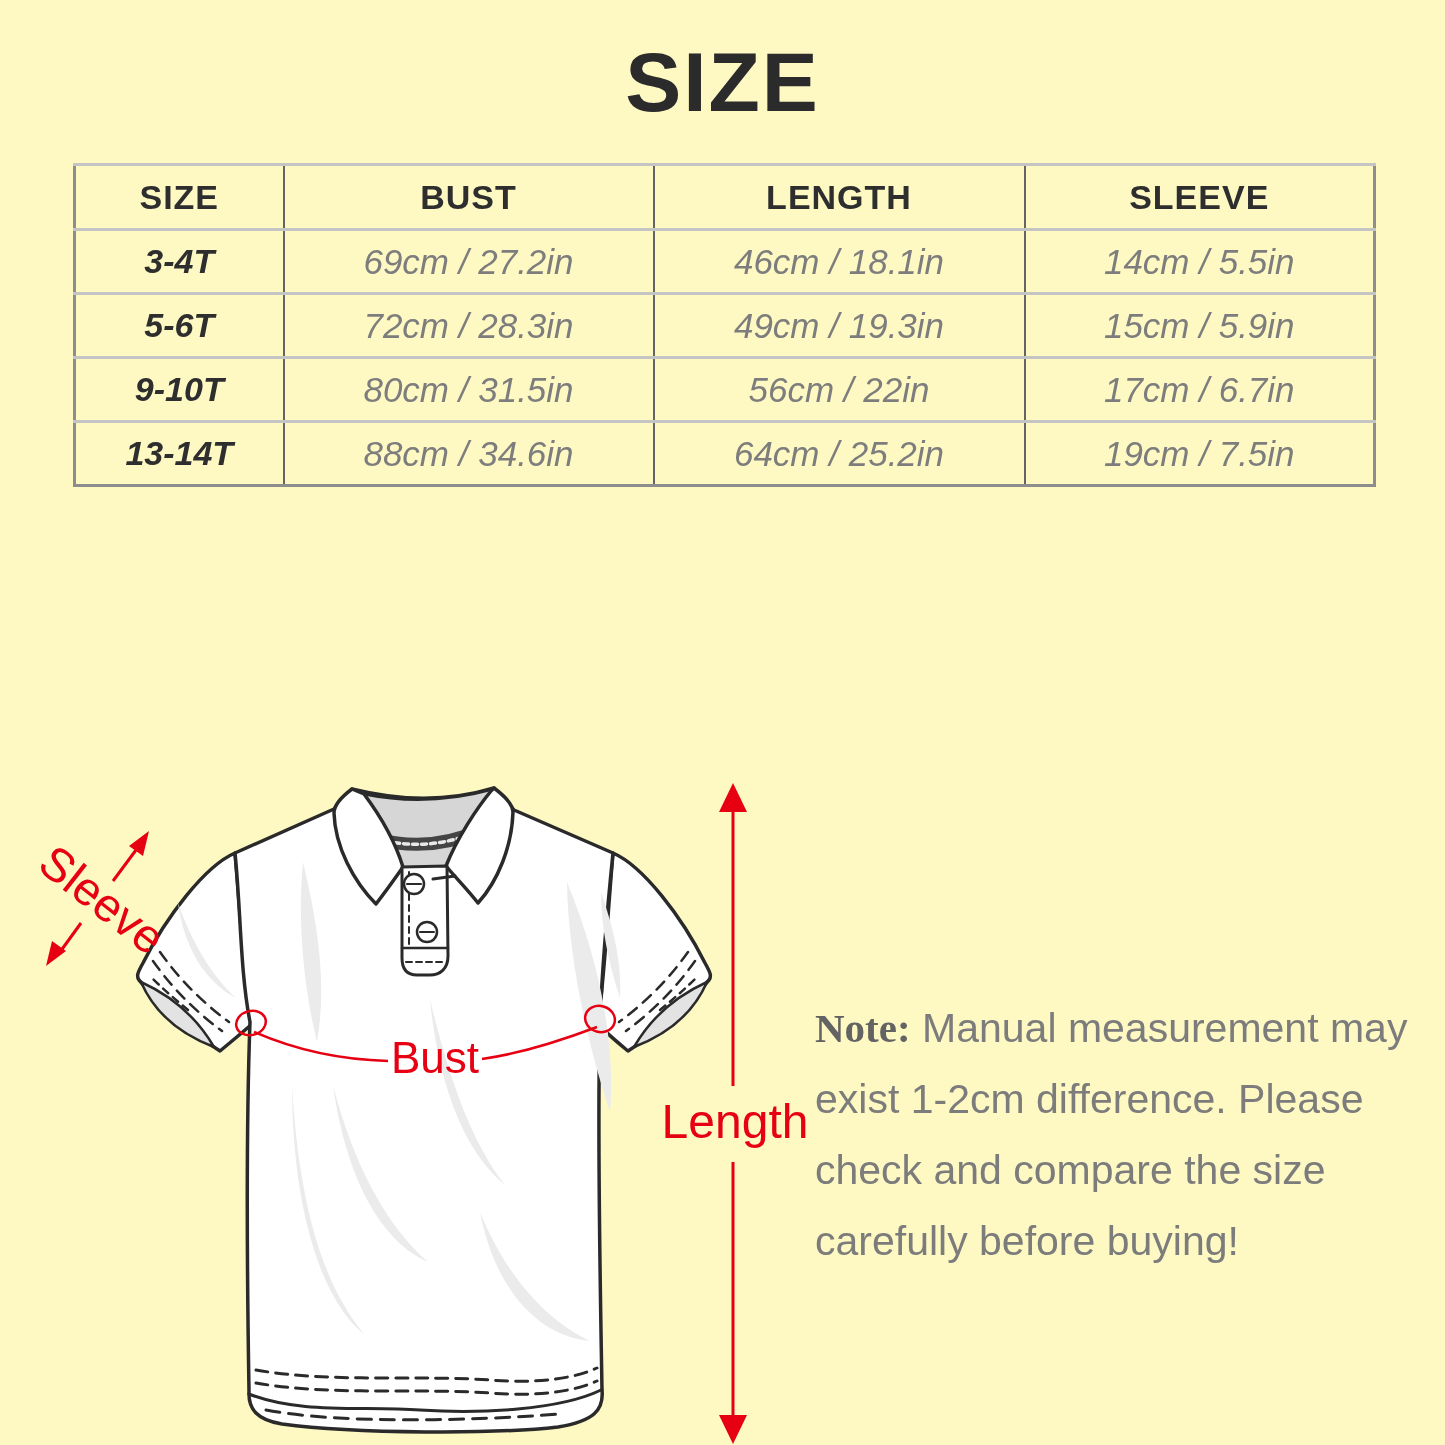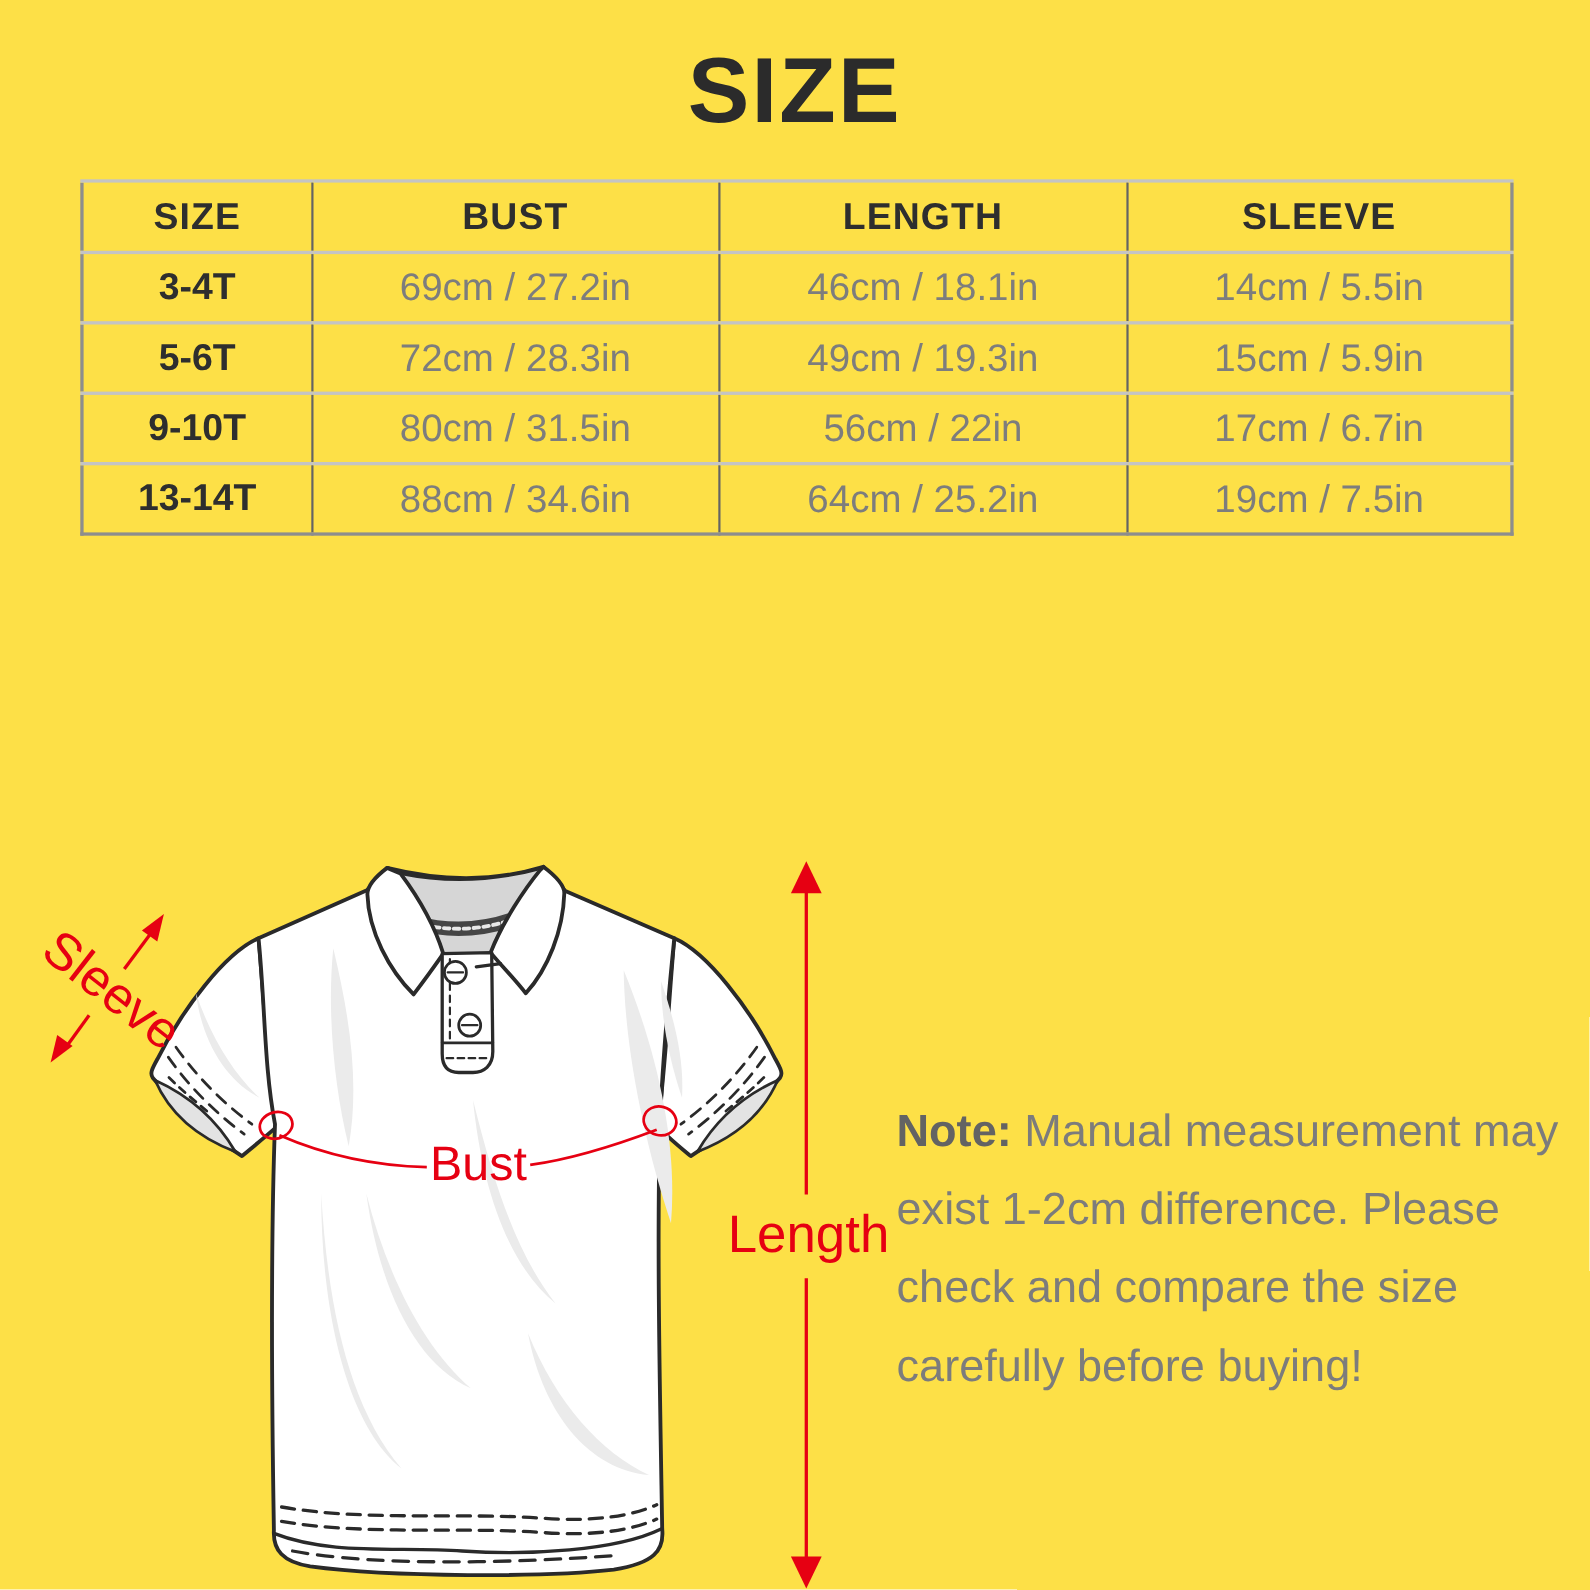--- a/index.html
+++ b/index.html
@@ -1,31 +1,31 @@
 <!DOCTYPE html>
 <html><head>
 <meta charset="utf-8">
 <style>
   html,body{margin:0;padding:0;background:#fff;}
-  .canvas{position:relative;width:1445px;height:1445px;background:#fde047;overflow:hidden;
+  .canvas{position:relative;width:1445px;height:1445px;background:#fef9c3;overflow:hidden;
           font-family:"Liberation Sans",sans-serif;}
   
   .page-title{position:absolute;top:40px;left:0;width:100%;text-align:center;
               font-size:84px;font-weight:bold;color:#2b2b2b;letter-spacing:2px;line-height:1;}
   
   .size-table{position:absolute;left:73px;top:163px;width:1300px;border-collapse:collapse;
               table-layout:fixed;border:3px solid #8d8d8d;}
   .size-table th,.size-table td{border-left:2px solid #646464;border-top:3px solid #c4c4c4;
               text-align:center;vertical-align:middle;padding:0;}
   .size-table th{height:62px;font-size:34px;font-weight:bold;color:#2e2e2e;letter-spacing:1px;}
-  .size-table td{height:61px;font-size:35px;color:#7d7d7d;}
+  .size-table td{height:61px;font-size:35px;color:#7d7d7d;font-style:italic;}
   .size-table td.size-col{font-weight:bold;color:#2e2e2e;font-size:34px;}
   
   .note{position:absolute;left:815px;top:993px;width:620px;font-size:41px;line-height:71px;color:#7c7c7c;}
-  .note-label{font-weight:bold;color:#636363;}
+  .note-label{font-weight:bold;color:#636363;font-family:Liberation Serif, serif;}
   
   .diagram-svg{position:absolute;left:0;top:745px;}
   .diagram-svg text{font-family:"Liberation Sans",sans-serif;}
 </style>
 </head>
 <body>
 
 <div class="canvas">
 
   <div class="page-title">SIZE</div>

